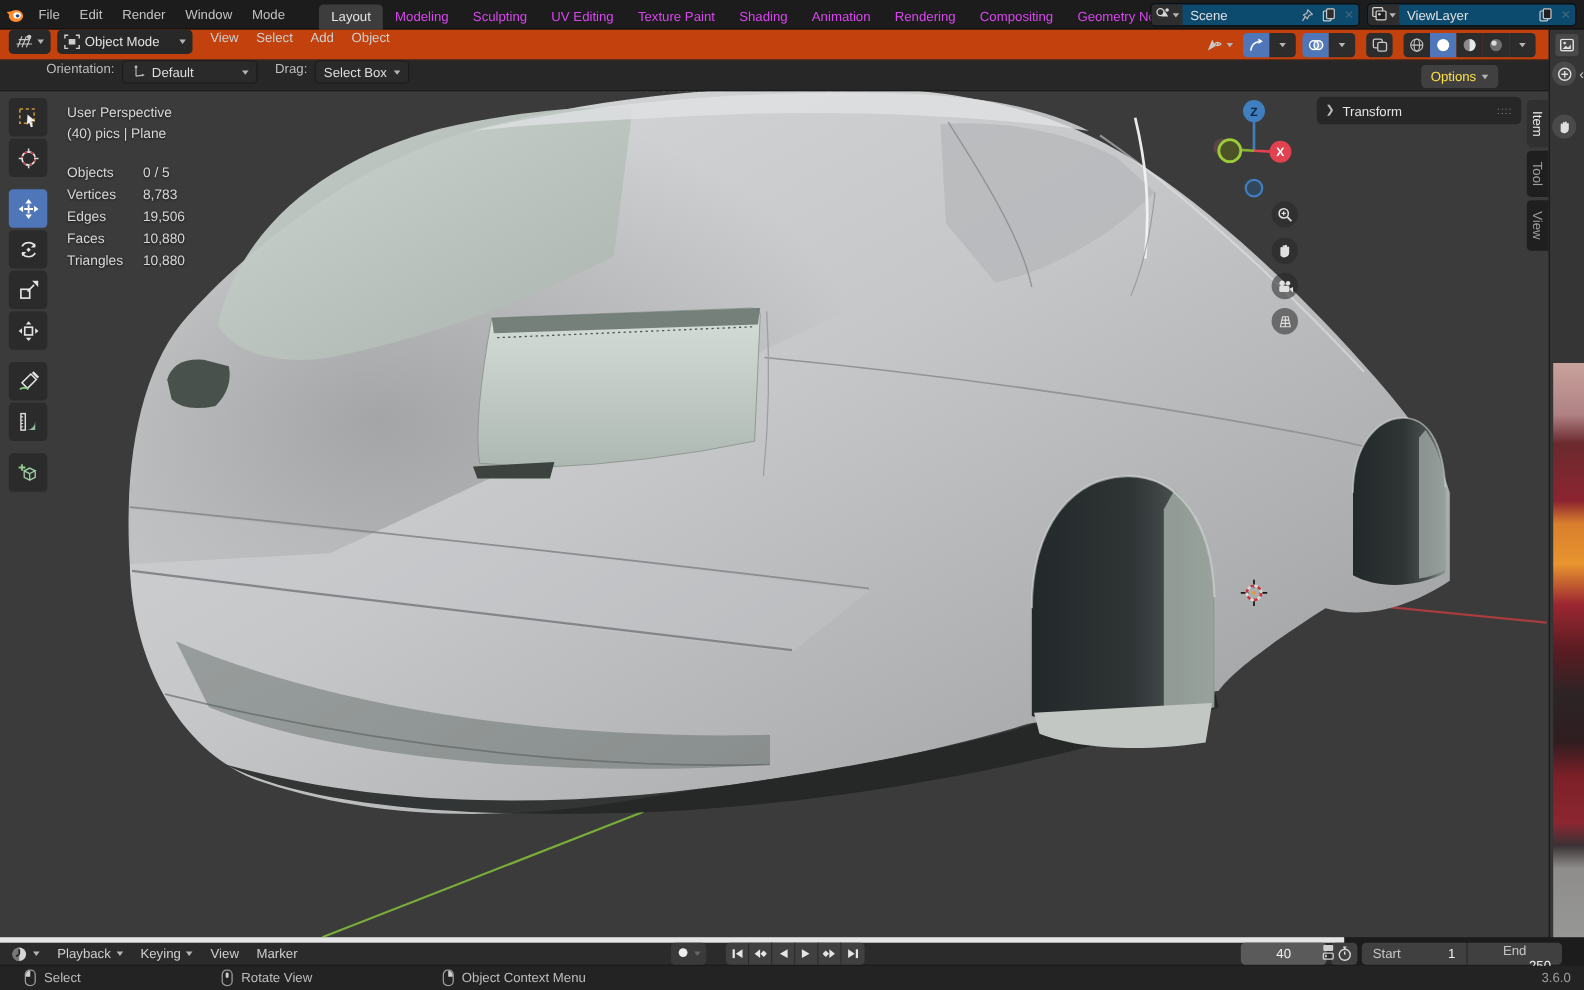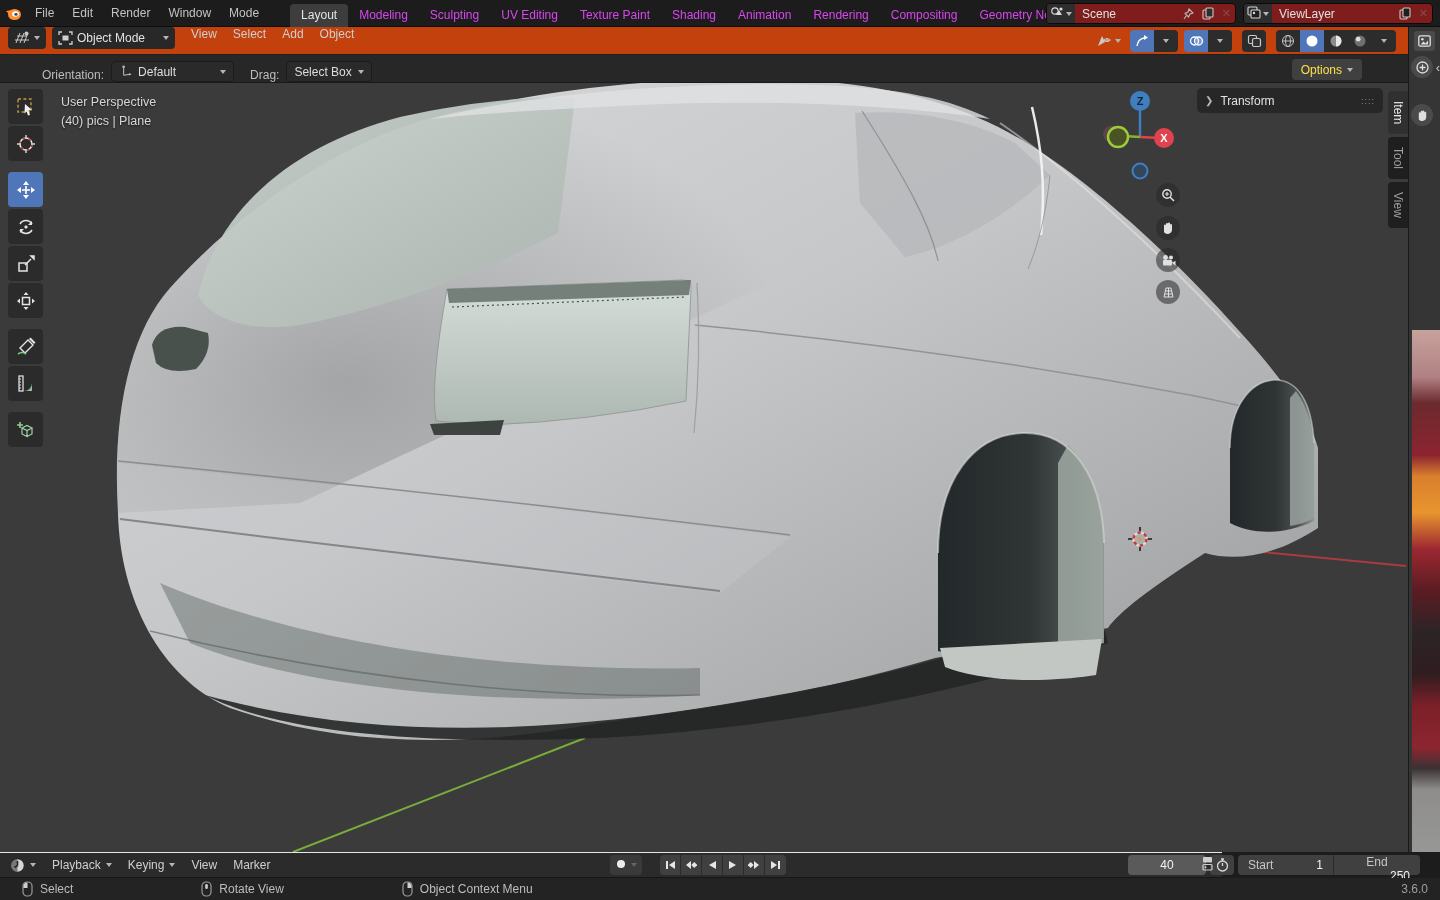--- a/index.html
+++ b/index.html
@@ -10,21 +10,21 @@
 
   
   .topbar { position:relative; height:27px; background:#1c1c1c; display:flex; align-items:center;
     border-bottom:1px solid #0e0e0e; }
   .logo { width:26px; display:flex; justify-content:center; }
   .menu-item { padding:0 9px; color:#c3c3c3; cursor:default; line-height:26px; }
   .ws-tabs { display:flex; margin-left:22px; height:27px; align-items:flex-end; }
   .ws-tab { padding:4px 11px 5px; color:#d946ef; white-space:nowrap; }
   .ws-tab.active { background:#3d3d3d; color:#e4e4e4; border-radius:4px 4px 0 0; }
   .topsel { position:absolute; top:3px; height:21px; display:flex; align-items:center;
-    background:#7f1d1d; border:1px solid #0a0a0a; border-radius:4px; }
+    background:#0c4a6e; border:1px solid #0a0a0a; border-radius:4px; }
   .topsel .icon-chunk { background:#2e2e2e; border-radius:3px 0 0 3px; height:100%;
     display:flex; align-items:center; padding:0 3px; gap:2px; }
   .topsel .sel-name { padding:0 7px; color:#e0e0e0; flex:1; }
   .topsel .mini-btn { padding:0 4px; display:flex; align-items:center; height:100%; }
   .dim { opacity:.35; }
   .chev { width:0; height:0; border-left:3px solid transparent; border-right:3px solid transparent;
     border-top:4px solid #b5b5b5; display:inline-block; }
   .xglyph { color:#9a9a9a; font-size:11px; }
 
   
@@ -39,21 +39,21 @@
     display:flex; align-items:center; justify-content:center; padding:0 3px; gap:3px; }
   .tgroup { display:flex; align-items:center; }
   .tgroup .tbtn { border-radius:0; }
   .tgroup .tbtn:first-child { border-radius:4px 0 0 4px; }
   .tgroup .tbtn:last-child { border-radius:0 4px 4px 0; }
   .blue { background:#4f76b8 !important; }
   .pressed { background:#565656 !important; }
 
   
   .tool-settings { position:relative; height:28px; width:1408px; background:#272727;
-    border-bottom:1px solid #1a1a1a; display:flex; align-items:flex-end; }
+    border-bottom:1px solid #1a1a1a; display:flex; align-items:flex-start; }
   .ts-label { color:#bdbdbd; margin-left:14px; }
   .ts-drop { display:flex; align-items:center; gap:6px; background:#2a2a2a; border:1px solid #1b1b1b;
     border-radius:4px; height:21px; padding:0 7px; margin-left:7px; color:#dedede; }
   .ts-options { position:absolute; right:46px; top:4px; display:flex; align-items:center; gap:5px;
     background:#404040; border-radius:4px; height:21px; padding:0 9px; color:#fde047; }
 
   
   .main { position:relative; width:1408px; height:769px; background:#3b3b3b; overflow:hidden; }
   .scene-svg { position:absolute; left:0; top:0; }
 
@@ -93,21 +93,21 @@
     background:linear-gradient(180deg,#c8a29c 0%,#b08183 9%,#6b2a2e 14%,#8c2430 24%,
       #d97f2e 28%,#e8952f 35%,#9c2731 42%,#5a1c22 50%,#2c2426 58%,#301d20 66%,
       #7c2028 72%,#8c2630 80%,#3a3234 84%,#8e8d8b 88%,#979795 100%); }
   .strip-btn { position:absolute; width:22px; height:22px; border-radius:50%;
     background:rgba(80,80,80,.8); display:flex; align-items:center; justify-content:center; }
   .strip-ed-icon { position:absolute; left:5px; top:4px; width:21px; height:20px;
     background:#4a4a4a; border-radius:3px; display:flex; align-items:center; justify-content:center; }
 
   
   .timeline { position:relative; height:26px; width:1222px; background:#2b2b2b;
-    border-top:1px solid #e5e5e5; border-bottom:1px solid #171717; display:flex; align-items:center; }
+    border-top:5px solid #e5e5e5; border-bottom:1px solid #171717; display:flex; align-items:center; }
   .tl-menu { padding:0 8px; color:#cfcfcf; display:flex; align-items:center; gap:5px; }
   .tl-center { position:absolute; left:610px; display:flex; align-items:center; gap:4px; }
   .pb-group { display:flex; margin-left:14px; }
   .pb-btn { width:21px; height:20px; background:#404040; display:flex; align-items:center;
     justify-content:center; border-right:1px solid #2b2b2b; }
   .pb-btn:first-child { border-radius:4px 0 0 4px; }
   .pb-btn:last-child { border-radius:0 4px 4px 0; border-right:none; }
   .rec-pill { display:flex; align-items:center; background:#3a3a3a; border-radius:4px;
     height:20px; padding:0 5px; gap:4px; }
   .frame-field { position:absolute; left:1128px; width:78px; height:20px; background:#5a5a5a;
@@ -525,20 +525,44 @@
         <svg width="20" height="20" viewBox="0 0 20 20">
           <path d="M6,8 l5,-2.5 5,2.5 -5,2.5 z M6,8 v6 l5,2.5 v-6 z M16,8 v6 l-5,2.5" fill="none" stroke="#9fd0a8" stroke-width="1.2"></path>
           <path d="M4,2 v6 M1,5 h6" stroke="#8fce8f" stroke-width="1.6"></path>
         </svg>
       </div>
     </div>
 
     <div class="stats">
       <div>User Perspective</div>
       <div>(40) pics | Plane</div>
+      <table>
+        <tbody>
+            <tr>
+              <td>Objects</td>
+              <td class="v">0 / 5</td>
+            </tr>
+        <tr>
+              <td>Vertices</td>
+              <td class="v">8,783</td>
+            </tr>
+        <tr>
+              <td>Edges</td>
+              <td class="v">19,506</td>
+            </tr>
+        <tr>
+              <td>Faces</td>
+              <td class="v">10,880</td>
+            </tr>
+        <tr>
+              <td>Triangles</td>
+              <td class="v">10,880</td>
+            </tr>
+      </tbody>
+        </table>
     </div>
 
     <div class="npanel">
       <span class="tri">❯</span>
       <span>Transform</span>
       <span class="grip">::::</span>
     </div>
 
     <div class="side-tabs">
       <div class="side-tab active">Item</div>

